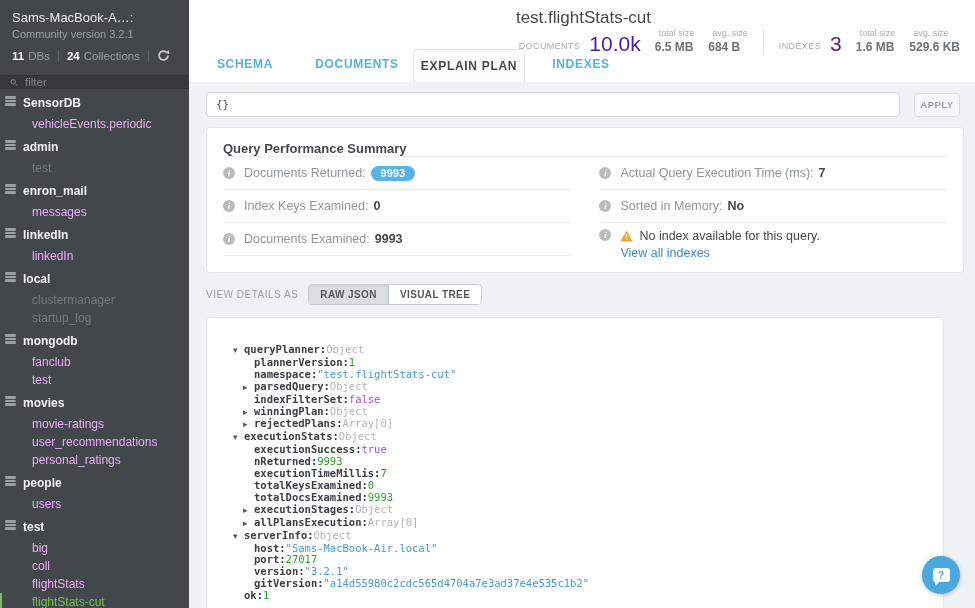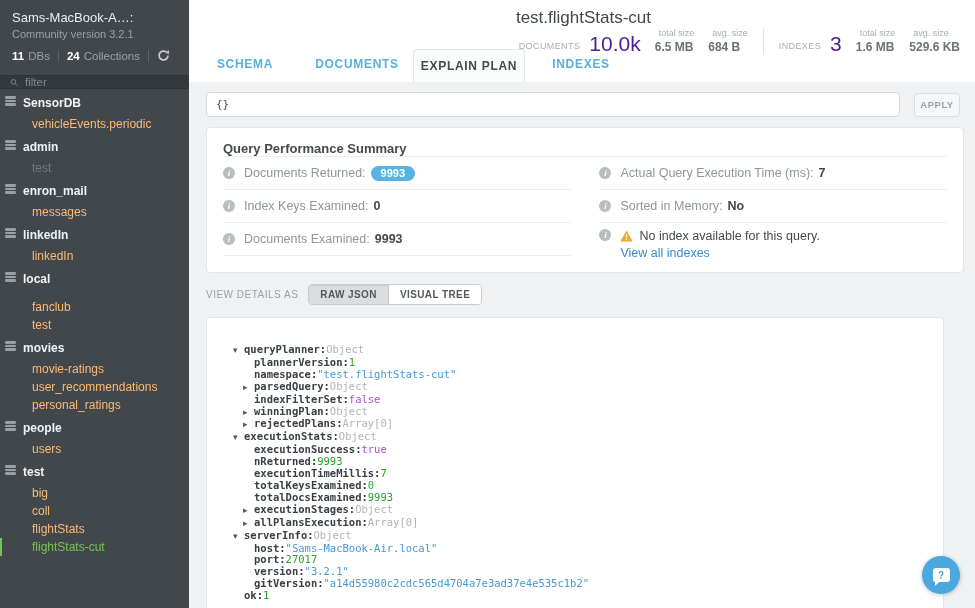--- a/index.html
+++ b/index.html
@@ -16,21 +16,21 @@
   .sb-sep { width:1px; height:12px; background:#5a6065; margin:0 8px; }
   .sb-refresh { display:inline-flex; align-items:center; cursor:pointer; }
   .sb-filter { margin-top:13px; height:14px; background:#35393d; border-top:1px solid #2e3236; border-bottom:1px solid #2e3236; display:flex; align-items:center; padding:0 10px; }
   .sb-filter input { flex:1; background:transparent; border:none; outline:none; color:#c3c7ca; font-size:11.5px; margin-left:7px; font-family:"Liberation Sans",sans-serif; }
   .sb-filter input::placeholder { color:#85898d; }
   .sb-list { padding-top:0; }
   .sb-section { margin-top:7px; }
   .sb-db-row { height:19px; display:flex; align-items:flex-start; padding-left:5px; cursor:pointer; }
   .sb-db-name { color:#f0f2f3; font-size:12px; font-weight:bold; margin-left:7px; }
   .sb-coll-row { height:18px; display:flex; align-items:center; padding-left:30px; font-size:12px; cursor:pointer; border-left:2px solid transparent; }
-  .c-norm { color:#fdba74; }
+  .c-norm { color:#f0abfc; }
   .c-dim { color:#74797d; }
   .c-active { color:#79c255; border-left-color:#79c255 !important; font-weight:normal; }
   .dbicon { display:inline-flex; flex-direction:column; gap:1px; }
   .dbicon i { width:11px; height:2.6px; background:#9aa0a4; border-radius:1.3px; display:block; }
 
   
   .main { position:absolute; left:189px; top:0; width:786px; height:608px; }
   .m-head { height:45px; background:#fff; display:flex; align-items:center; padding:8px 15px 0 18px;flex-direction:column; }
   .m-title { font-size:17px; color:#43484d; flex:0 0 auto; }
   .m-stats { margin-left:auto; display:flex; align-items:flex-end; gap:9px; padding-bottom:2px; }
@@ -195,22 +195,39 @@
       </div>
       <div class="sb-section">
         <div class="sb-db-row">
           <span class="dbicon">
             <i></i>
             <i></i>
             <i></i>
           </span>
           <span class="sb-db-name">local</span>
         </div>
-      </div>
-      <div class="sb-section">
+        <div>
+
+        <div class="sb-coll-row c-dim">
+              <span>clustermanager</span>
+            </div>
+          <div class="sb-coll-row c-dim">
+              <span>startup_log</span>
+            </div>
+        </div>
+      </div>
+      <div class="sb-section">
+        <div class="sb-db-row">
+          <span class="dbicon">
+            <i></i>
+            <i></i>
+            <i></i>
+          </span>
+          <span class="sb-db-name">mongodb</span>
+        </div>
         <div>
 
         <div class="sb-coll-row c-norm">
               <span>fanclub</span>
             </div>
           <div class="sb-coll-row c-norm">
               <span>test</span>
             </div>
         </div>
       </div>

